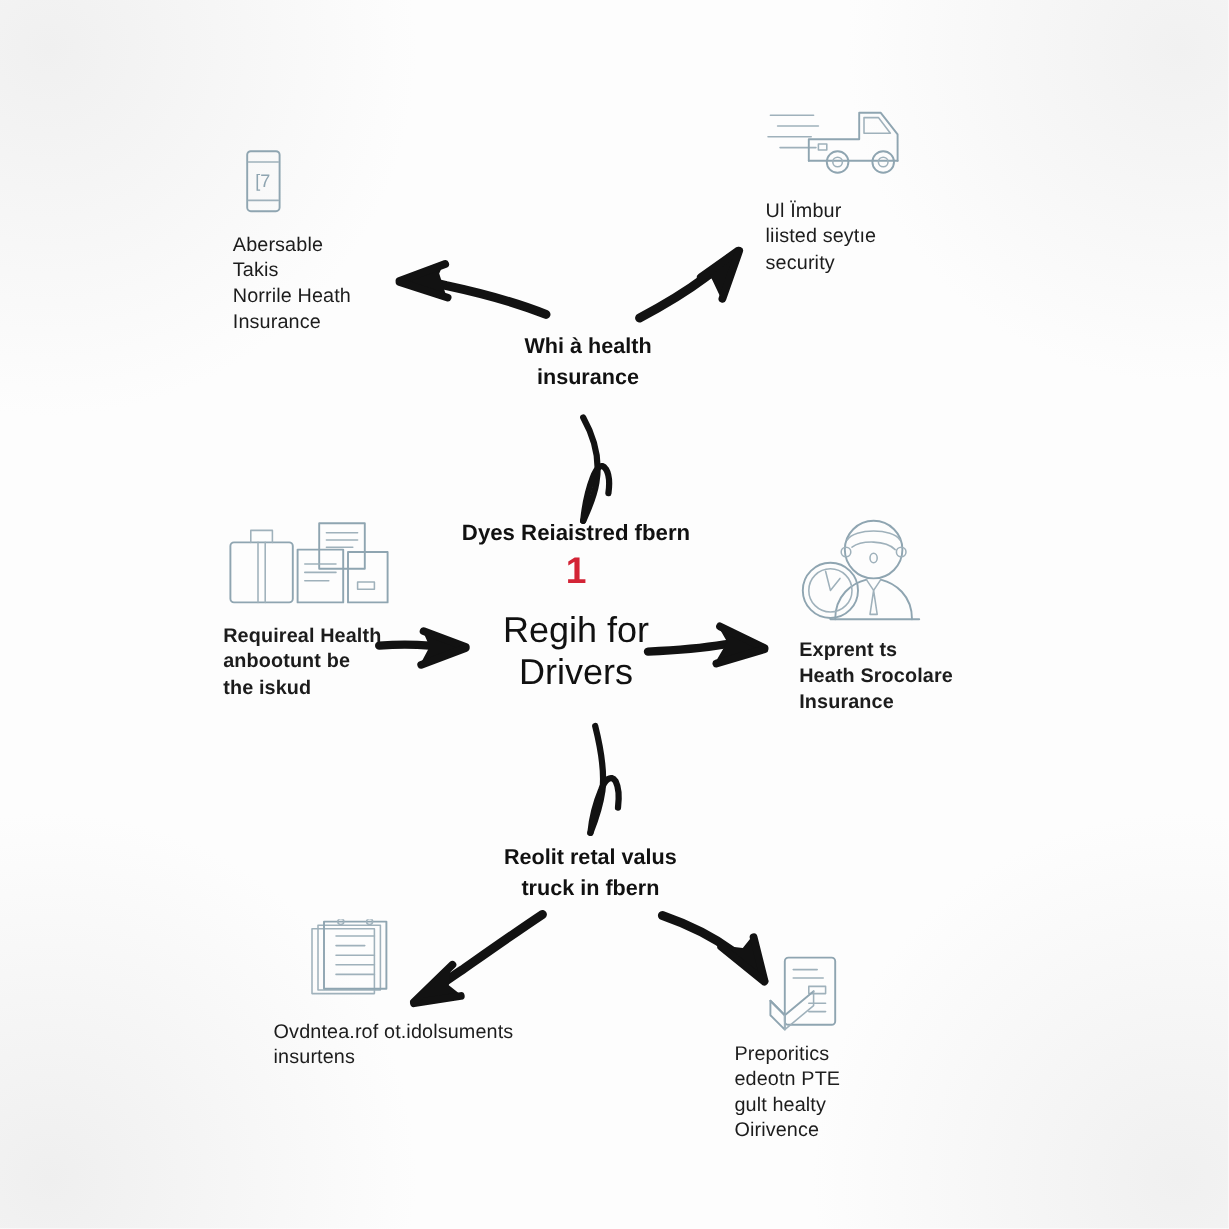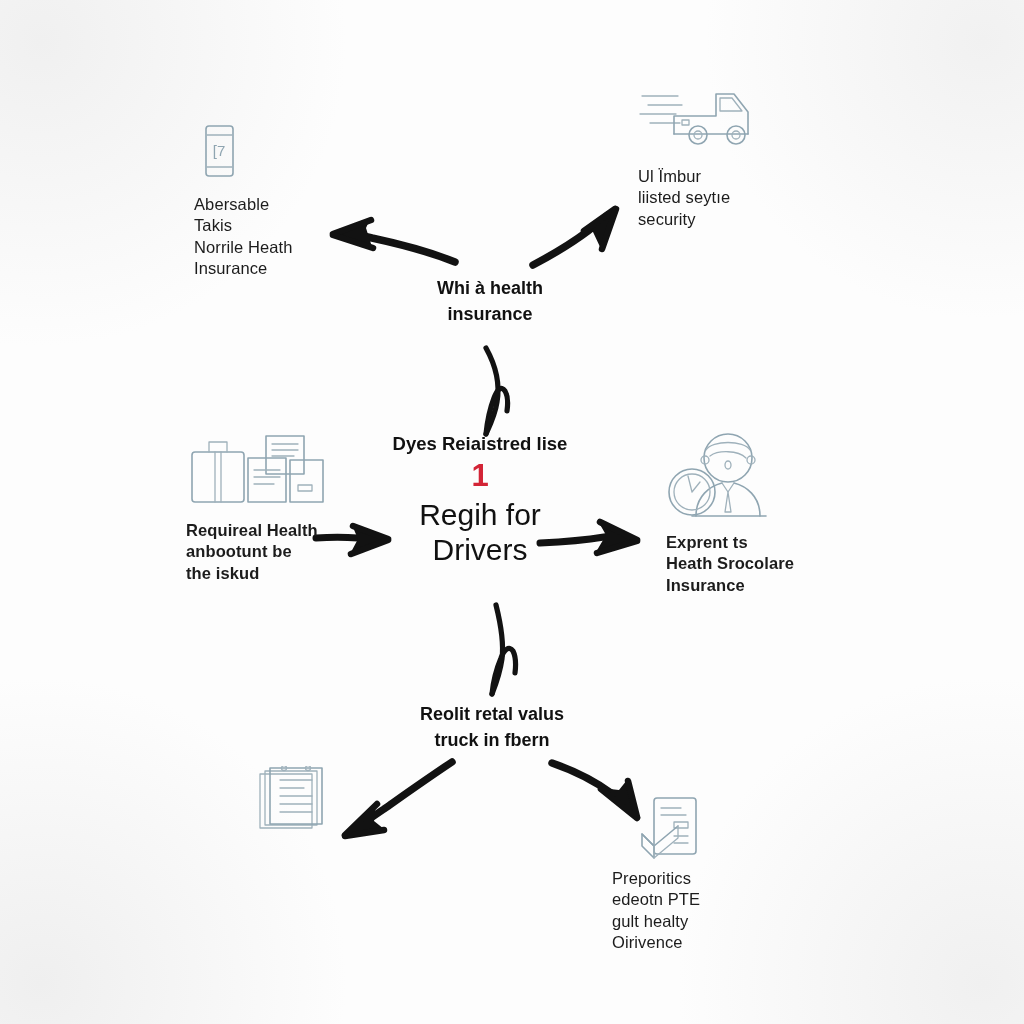--- a/index.html
+++ b/index.html
@@ -84,21 +84,21 @@
     color: #d32436;
     line-height: 1.08;
     margin-top: 3px;
   }
   #center-title {
     font-size: 30px;
     font-weight: 400;
     color: #111111;
     line-height: 1.17;
     white-space: pre-line;
-    margin-top: 4px;
+    margin-top: 15px;
   }
   .ico-stroke {
     fill: none;
     stroke: #8fa5b1;
     stroke-width: 1.6;
     stroke-linecap: round;
     stroke-linejoin: round;
   }
   .ico-stroke-thin {
     fill: none;
@@ -180,21 +180,21 @@
     </g>
   </svg>
 
   <div class="conn-label" id="label-top" style="left:370px; top:276px; width:240px;">Whi à health
 insurance</div>
 
   <div class="conn-label" id="label-bottom" style="left:362px; top:702px; width:260px;">Reolit retal valus
 truck in fbern</div>
 
   <div id="center-node">
-    <div id="center-caption">Dyes Reiaistred lise</div>
+    <div id="center-caption">Dyes Reiaistred fbern</div>
     <div id="center-number">1</div>
     <div id="center-title">Regih for
 Drivers</div>
   </div>
 
   <div class="node leaf" style="left:194px; top:122px; width:190px;">
     <svg class="node-icon" width="50" height="58" viewBox="0 0 50 58">
       <rect class="ico-stroke" x="12" y="4" width="27" height="50" rx="3"></rect>
       <line class="ico-stroke-thin" x1="13" y1="13" x2="38" y2="13"></line>
       <line class="ico-stroke-thin" x1="13" y1="45" x2="38" y2="45"></line>
@@ -286,20 +286,22 @@
       <rect class="ico-stroke-thin" x="11" y="5" width="52" height="54"></rect>
       <rect class="ico-stroke" x="16" y="2" width="52" height="56"></rect>
       <line class="ico-stroke-thin" x1="26" y1="14" x2="58" y2="14"></line>
       <line class="ico-stroke-thin" x1="26" y1="22" x2="50" y2="22"></line>
       <line class="ico-stroke-thin" x1="26" y1="30" x2="58" y2="30"></line>
       <line class="ico-stroke-thin" x1="26" y1="38" x2="58" y2="38"></line>
       <line class="ico-stroke-thin" x1="26" y1="46" x2="58" y2="46"></line>
       <circle class="ico-stroke-thin" cx="30" cy="2" r="2.5"></circle>
       <circle class="ico-stroke-thin" cx="54" cy="2" r="2.5"></circle>
     </svg>
+    <div class="node-text" style="margin-top:12px;">Ovdntea.rof ot.idolsuments
+insurtens</div>
   </div>
 
   <div class="node leaf" style="left:612px; top:796px; width:190px;">
     <svg class="node-icon" width="72" height="72" viewBox="0 0 72 72" style="margin-left:22px;">
       <rect class="ico-stroke" x="20" y="2" width="42" height="56" rx="3"></rect>
       <line class="ico-stroke-thin" x1="27" y1="12" x2="47" y2="12"></line>
       <line class="ico-stroke-thin" x1="27" y1="19" x2="52" y2="19"></line>
       <rect class="ico-stroke-thin" x="40" y="26" width="14" height="6"></rect>
       <line class="ico-stroke-thin" x1="40" y1="40" x2="54" y2="40"></line>
       <line class="ico-stroke-thin" x1="40" y1="47" x2="54" y2="47"></line>

